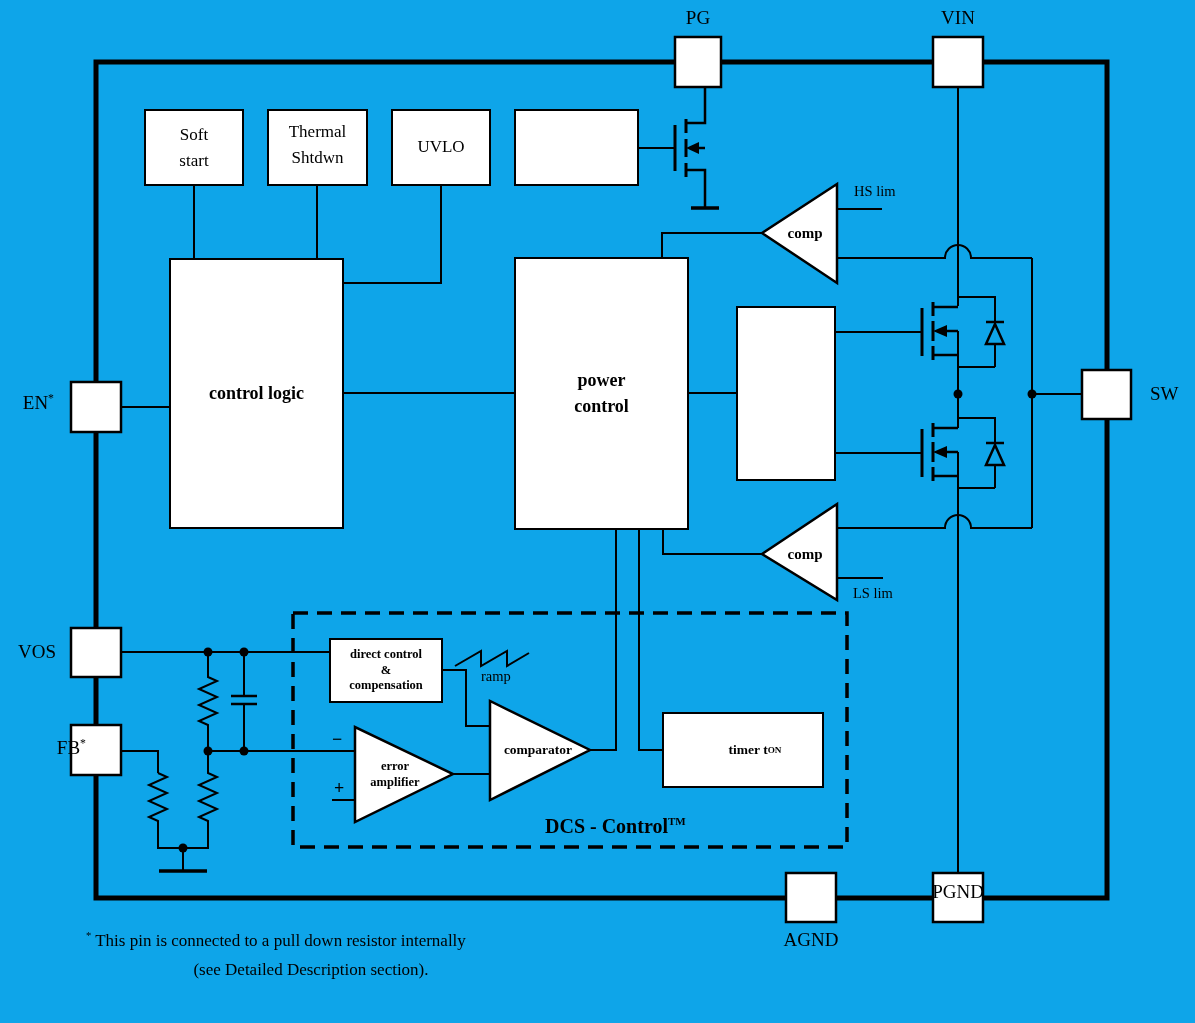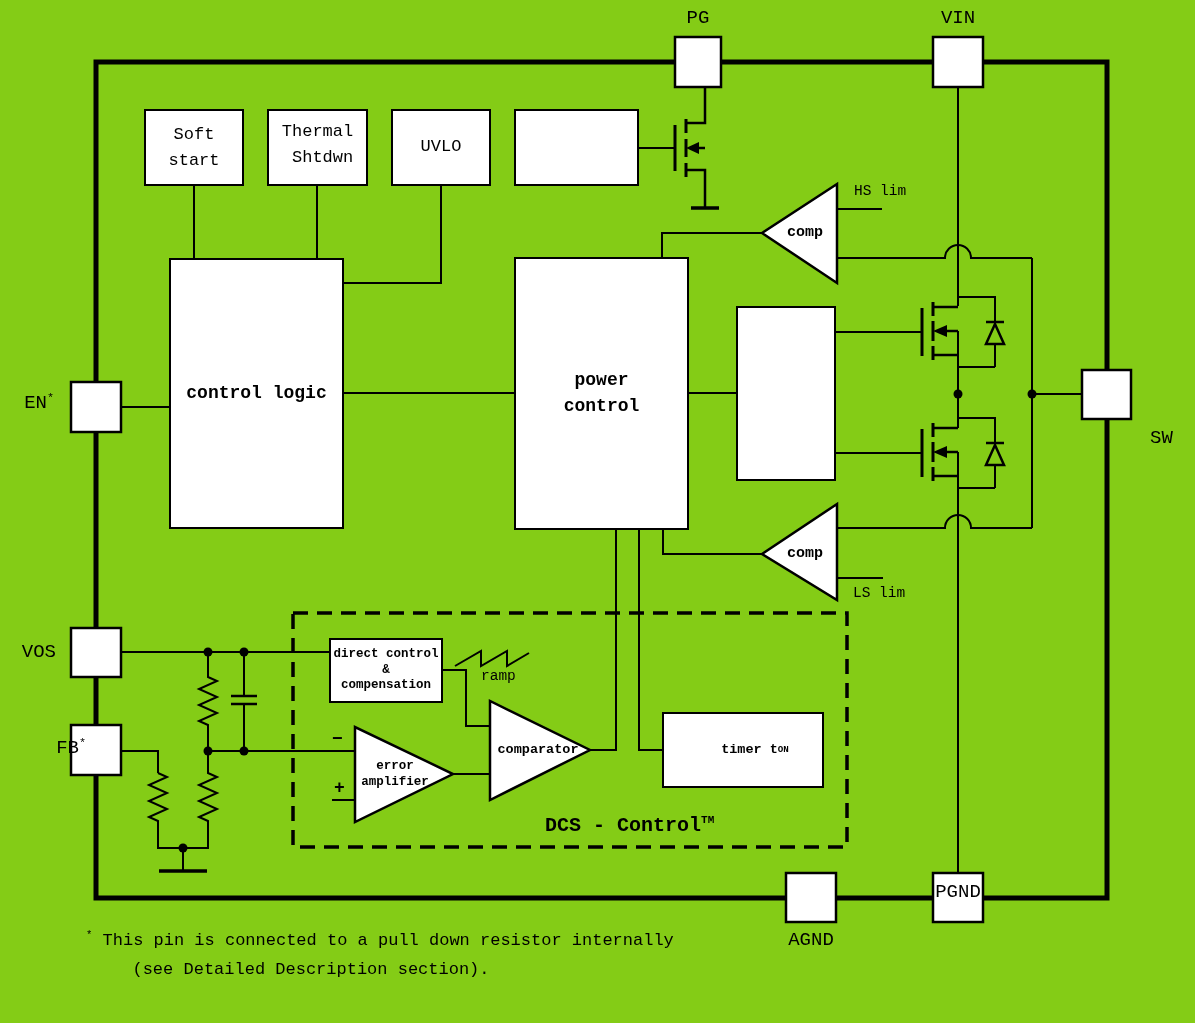--- a/index.html
+++ b/index.html
@@ -1,17 +1,17 @@
 <!DOCTYPE html>
 <html><head>
 <meta charset="utf-8">
 <style>
   html,body{margin:0;padding:0;background:#fff;}
-  #canvas{position:relative;width:1195px;height:1023px;background:#84cc16;
-          font-family:Liberation Mono, monospace;color:#000;overflow:hidden;}
+  #canvas{position:relative;width:1195px;height:1023px;background:#0ea5e9;
+          font-family:Liberation Serif, serif;color:#000;overflow:hidden;}
   svg{position:absolute;left:0;top:0;}
   .lbl{position:absolute;color:#000;line-height:1.2;}
   .ctr{display:flex;align-items:center;justify-content:center;text-align:center;}
   .pre{white-space:pre-line;}
   .b{font-weight:bold;}
   .right{text-align:right;}
   sup.ast{font-size:0.62em;vertical-align:super;line-height:0;}
   sup.tm{font-size:0.55em;vertical-align:super;line-height:0;}
   sub.on{font-size:0.68em;vertical-align:-0.25em;line-height:0;}
   .foot{font-size:17px;}
@@ -145,34 +145,34 @@
     <circle cx="1032" cy="394" r="4.5"></circle>
   </g>
 </svg>
 
 <div class="lbl ctr" style="left:663px;top:6px;width:70px;height:24px;font-size:19px;">
       <span>PG</span>
     </div>
 <div class="lbl ctr" style="left:923px;top:6px;width:70px;height:24px;font-size:19px;">
       <span>VIN</span>
     </div>
-<div class="lbl" style="left:1150px;top:383px;font-size:19px;margin-top:44px;"><span>SW</span></div>
+<div class="lbl" style="left:1150px;top:383px;font-size:19px;"><span>SW</span></div>
 <div class="lbl ctr" style="left:771px;top:928px;width:80px;height:24px;font-size:19px;">
       <span>AGND</span>
     </div>
 <div class="lbl ctr" style="left:918px;top:880px;width:80px;height:24px;font-size:19px;">
       <span>PGND</span>
     </div>
 <div class="lbl right" style="left:0px;top:392px;width:54px;font-size:19px;"><span>EN</span><sup class="ast">*</sup></div>
 <div class="lbl right" style="left:0px;top:641px;width:56px;font-size:19px;"><span>VOS</span></div>
 <div class="lbl right" style="left:0px;top:737px;width:54px;font-size:19px;padding-left:32px;"><span>FB</span><sup class="ast">*</sup></div>
 
 <div class="lbl ctr pre" style="left:145px;top:110px;width:98px;height:75px;font-size:17px;line-height:1.5;">Soft
 start</div>
-<div class="lbl ctr pre" style="left:268px;top:110px;width:99px;height:69px;font-size:17px;line-height:1.5;text-align:right;">Thermal
+<div class="lbl ctr pre" style="left:268px;top:110px;width:99px;height:69px;font-size:17px;line-height:1.5;">Thermal
 Shtdwn</div>
 <div class="lbl ctr" style="left:392px;top:110px;width:98px;height:75px;font-size:17px;">UVLO</div>
 <div class="lbl ctr pre b" style="left:515px;top:258px;width:173px;height:271px;font-size:18px;line-height:1.4;">power
 control</div>
 <div class="lbl ctr b" style="left:170px;top:259px;width:173px;height:269px;font-size:18px;">control logic</div>
 <div class="lbl ctr pre b" style="left:330px;top:639px;width:112px;height:63px;font-size:12.5px;line-height:1.25;">direct control
 &amp;
 compensation</div>
 <div class="lbl ctr pre b" style="left:355px;top:750px;width:80px;height:48px;font-size:12.5px;line-height:1.3;">error
 amplifier</div>

